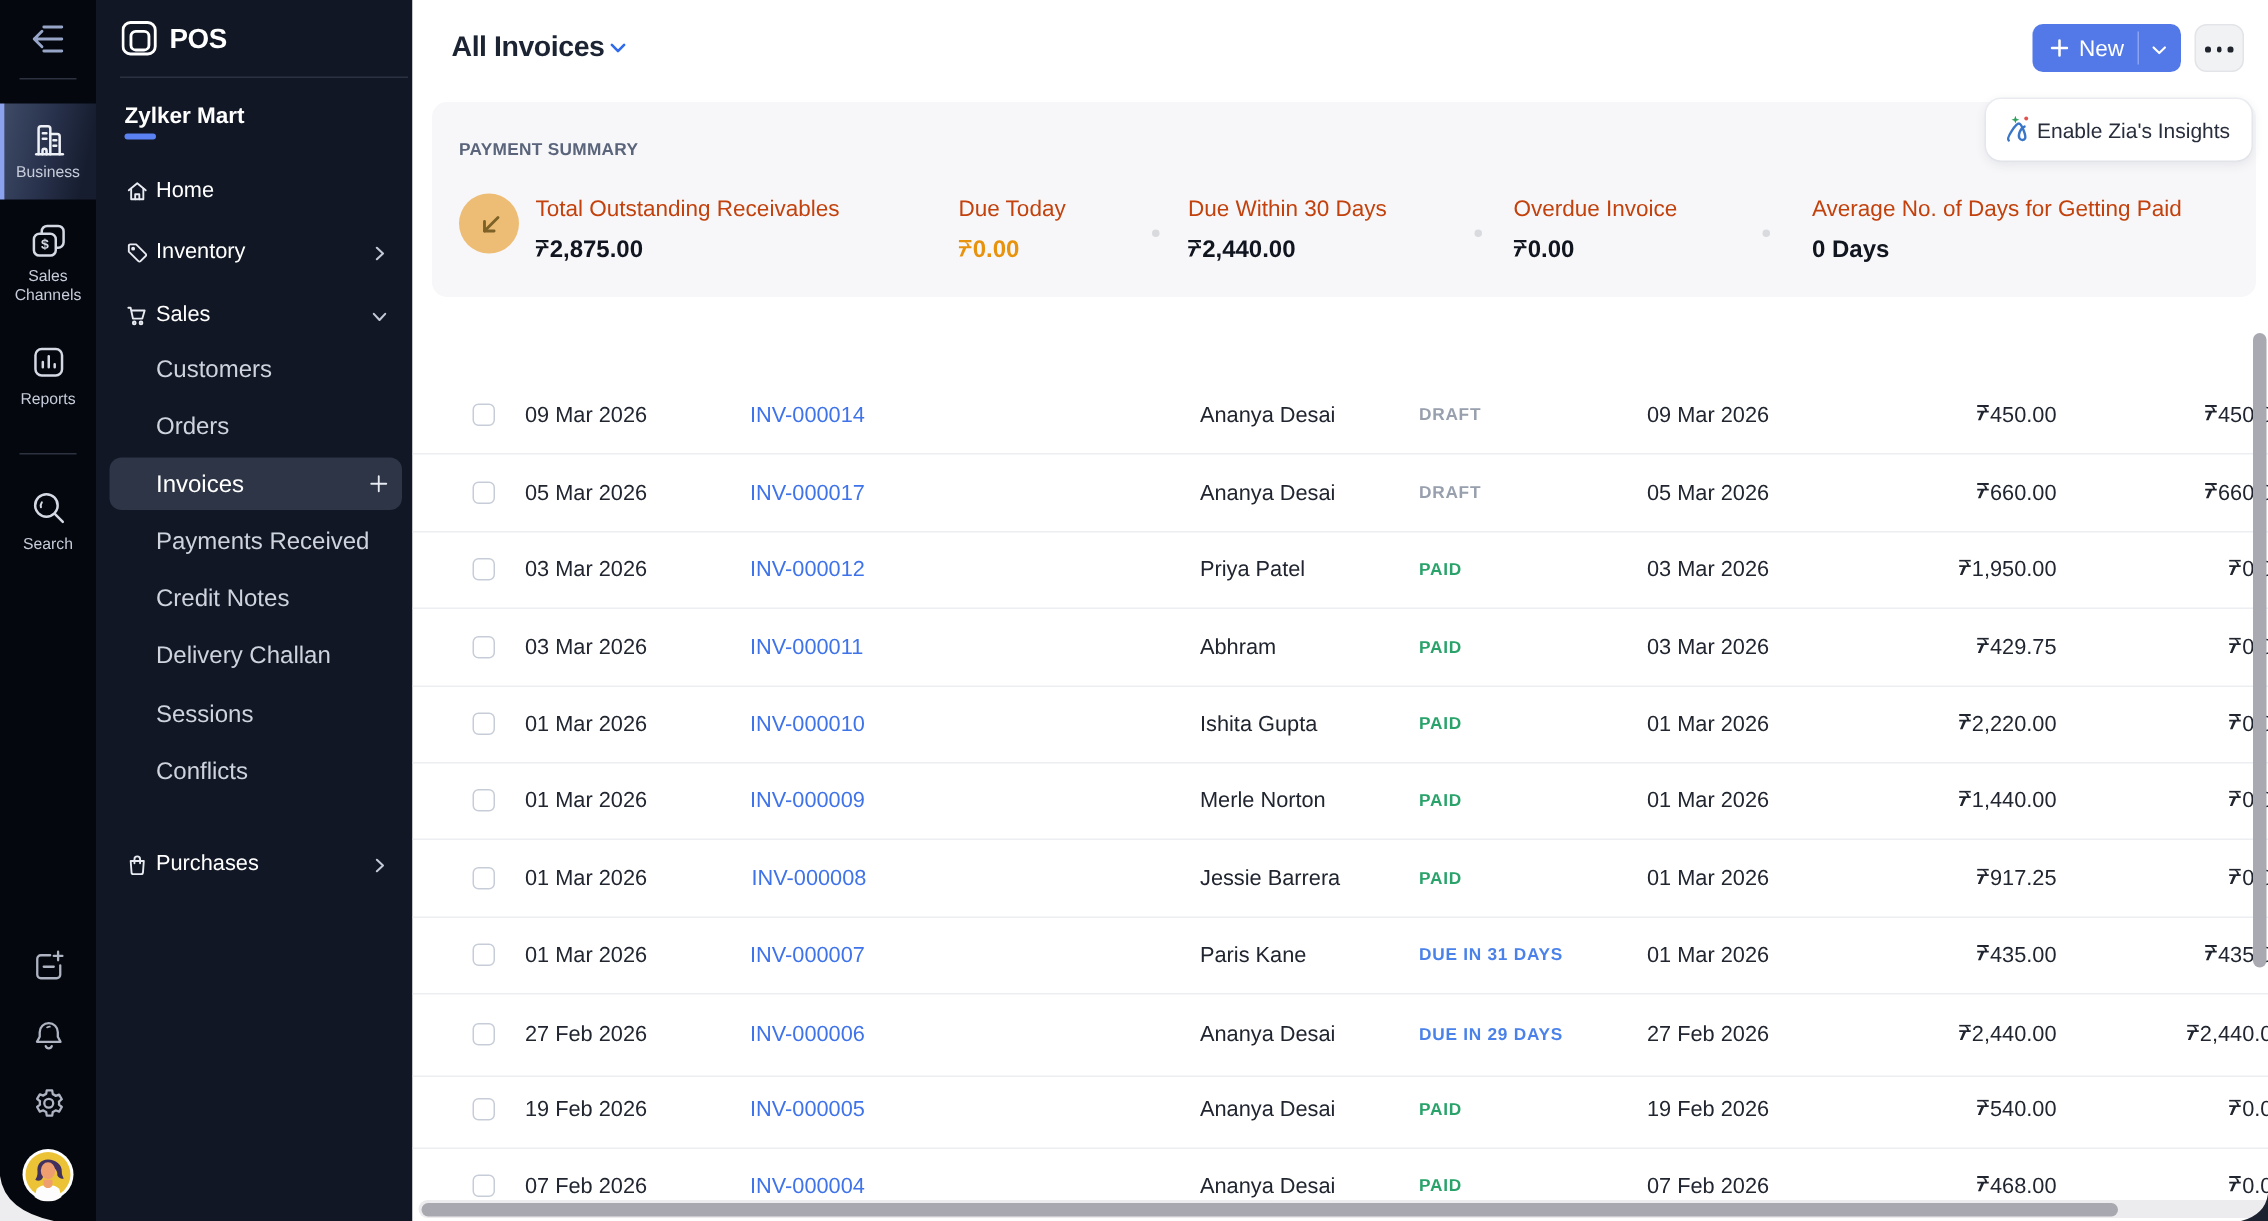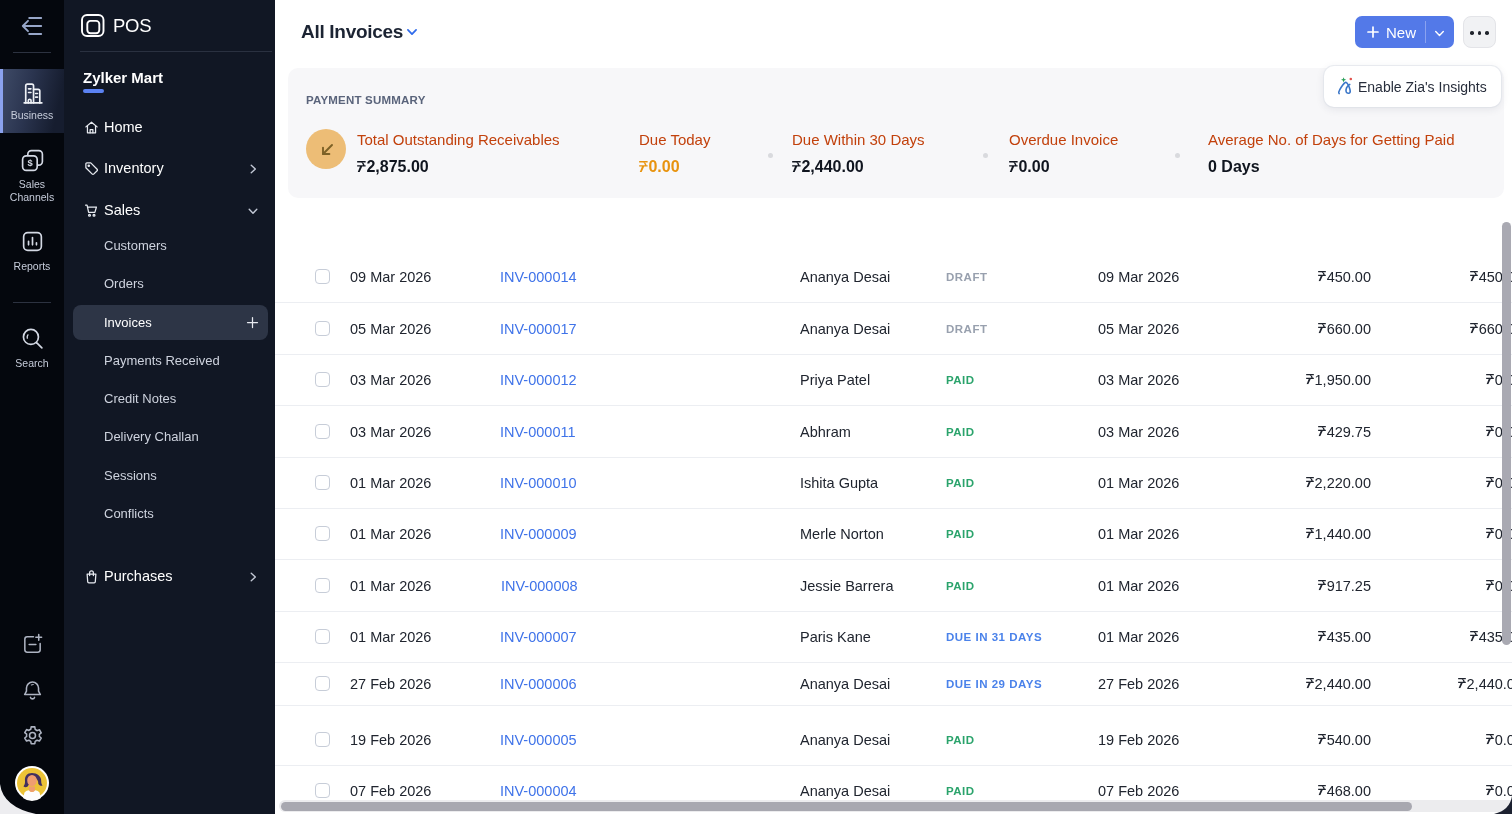--- a/index.html
+++ b/index.html
@@ -7,21 +7,21 @@
 
 #rail{position:absolute;left:0;top:0;width:64px;height:814px;background:#04070d;color:#c9cfdd}
 #rail .lbl{position:absolute;width:64px;text-align:center;font-size:10.5px;color:#c6ccda;line-height:13px}
 #rail .div{position:absolute;left:13px;width:38px;border-top:1px solid #2c3240}
 #bizsel{position:absolute;left:0;top:69px;width:64px;height:64px;
 background:linear-gradient(102deg,#3e4a66 0%,#2b3550 40%,#161d2f 85%);border-left:3px solid #8ba2ee}
 
 #side{position:absolute;left:64px;top:0;width:211px;height:814px;background:#111724;color:#eef0f5}
 #side .div{position:absolute;left:16px;width:192px;border-top:1px solid #2a3140}
 .nav{position:absolute;left:40px;font-size:14.5px;color:#fff;white-space:nowrap}
-.sub{position:absolute;left:40px;font-size:13px;color:#ced3de;white-space:nowrap}
+.sub{position:absolute;left:40px;font-size:16px;color:#ced3de;white-space:nowrap}
 .icn{position:absolute;left:20px}
 .chev{position:absolute;left:182px}
 #pill{position:absolute;left:9px;top:305px;width:195px;height:35px;background:#2d3546;border-radius:8px}
 
 #main{position:absolute;left:275px;top:0;width:1237px;height:814px;background:#fff;overflow:hidden}
 #title{position:absolute;left:26px;top:21px;font-size:19px;font-weight:700;color:#1c2433;letter-spacing:-.3px}
 #btnnew{position:absolute;left:1080px;top:16px;width:99px;height:32px;background:#5379e8;border-radius:7px;color:#fff}
 #btnnew .sep{position:absolute;left:70px;top:5px;width:1px;height:22px;background:#8aa2f0}
 #btnmore{position:absolute;left:1188px;top:16px;width:33px;height:32px;background:#f1f2f4;border:1px solid #e3e4e8;border-radius:8px}
 
@@ -109,21 +109,21 @@
     </svg>
 <svg class="abs" style="left:0;top:780px" width="40" height="34" viewBox="0 0 40 34">
       <path d="M0 4 Q3 27 36 34 L0 34 Z" fill="#ededf0"></path>
     </svg>
 </div>
 <div id="side">
 <svg class="abs" style="left:17px;top:14px" width="26" height="26" viewBox="0 0 26 26" fill="none" stroke="#fff" stroke-width="1.9">
       <rect x="1" y="1" width="21.5" height="21" rx="5"></rect>
       <rect x="6.3" y="6.9" width="12" height="12.4" rx="3.2" fill="#111724"></rect>
     </svg>
-<div class="abs" style="left:49px;top:15px;font-size:18.5px;font-weight:400;color:#fff;letter-spacing:-.3px">POS</div>
+<div class="abs" style="left:49px;top:15px;font-size:18.5px;font-weight:700;color:#fff;letter-spacing:-.3px">POS</div>
 <div class="div" style="top:51px"></div>
 <div class="abs" style="left:19px;top:69px;font-size:15px;font-weight:700;color:#fff">Zylker Mart</div>
 <div class="abs" style="left:19px;top:89px;width:21px;height:3.5px;border-radius:2px;background:#5b82f2"></div>
 <svg class="icn" style="top:120px" width="15" height="15" viewBox="0 0 24 24" fill="none" stroke="#e8ebf1" stroke-width="2" stroke-linecap="round" stroke-linejoin="round">
       <path d="M3 11 12 3.5 21 11"></path>
       <path d="M5.5 9.2V20.5h13V9.2"></path>
       <path d="M9.8 20.5v-5.3h4.4v5.3"></path>
     </svg>
 <div class="nav" style="top:119px">Home</div>
 <svg class="icn" style="top:161px" width="15" height="15" viewBox="0 0 24 24" fill="none" stroke="#e8ebf1" stroke-width="2" stroke-linecap="round" stroke-linejoin="round">
@@ -327,21 +327,21 @@
 <div class="cell" style="left:525px">Paris Kane</div>
 <div class="cell st blue" style="left:671px">DUE IN 31 DAYS</div>
 <div class="cell" style="left:823px">01 Mar 2026</div>
 <div class="cell amt" style="right:141px"><svg class="r">
           <use href="#rup"></use>
         </svg>435.00</div>
 <div class="cell amt" style="right:-11px"><svg class="r">
           <use href="#rup"></use>
         </svg>435.00</div>
 </div>
-<div class="row" style="top:662px;height:44px">
+<div class="row" style="top:662px;height:56px">
 <div class="cb"></div>
 <div class="cell" style="left:75px">27 Feb 2026</div>
 <div class="cell inv" style="left:225px">INV-000006</div>
 <div class="cell" style="left:525px">Ananya Desai</div>
 <div class="cell st blue" style="left:671px">DUE IN 29 DAYS</div>
 <div class="cell" style="left:823px">27 Feb 2026</div>
 <div class="cell amt" style="right:141px"><svg class="r">
           <use href="#rup"></use>
         </svg>2,440.00</div>
 <div class="cell amt" style="right:-11px"><svg class="r">

